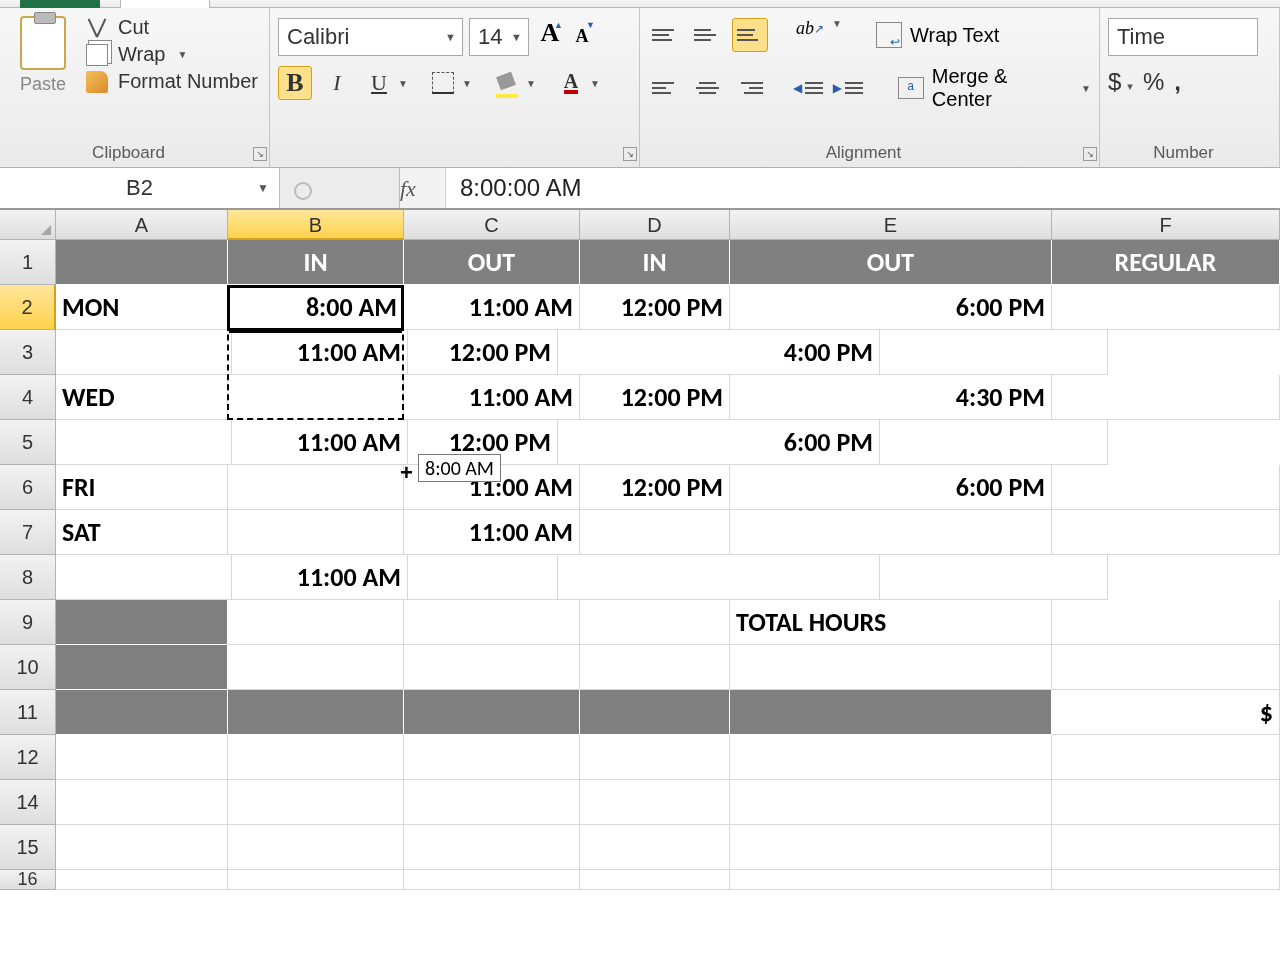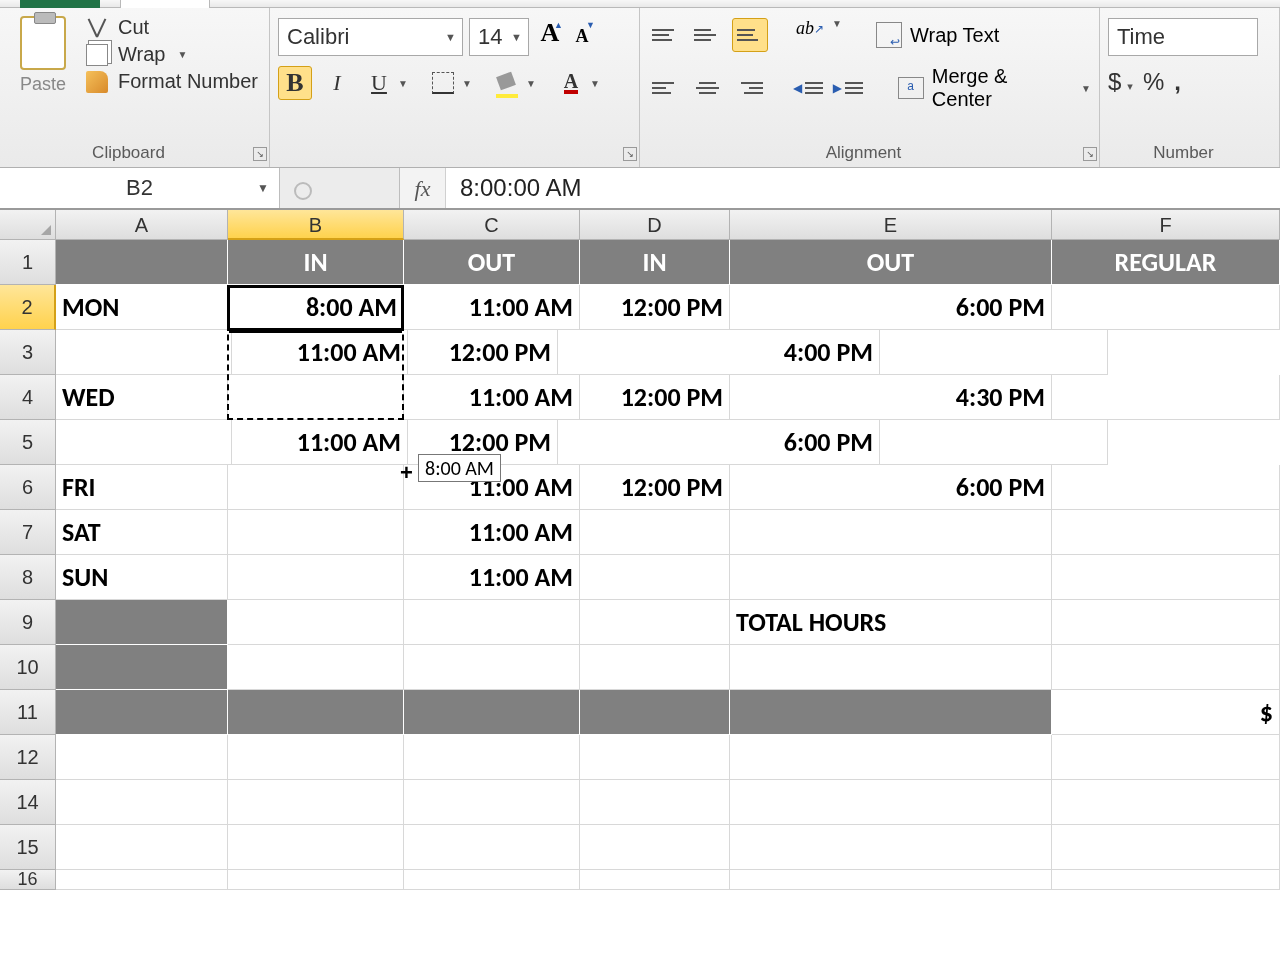--- a/index.html
+++ b/index.html
@@ -84,21 +84,21 @@
   .numfmt { width: 150px; margin-top: 6px; }
   .num-row2 { display: flex; gap: 10px; align-items: center; margin-top: 12px; font-size: 24px; color: #333; }
   .curr-ic::after { content: "▾"; font-size: 11px; margin-left: 6px; color: #555; }
 
   
   .fxbar { display: flex; align-items: center; height: 42px; border-bottom: 2px solid #9a9a9a; background: #f3f3f3; }
   .namebox { width: 280px; height: 100%; background: #fff; border-right: 1px solid #bdbdbd; display: flex; align-items: center; justify-content: center; font-size: 22px; position: relative; color: #333; }
   .namebox .caret { position: absolute; right: 10px; font-size: 12px; color: #555; }
   .fx-gap { width: 120px; height: 100%; background: #ececec; border-right: 1px solid #bdbdbd; position: relative; }
   .fx-gap::before { content: ""; position: absolute; left: 14px; top: 14px; width: 14px; height: 14px; border: 2px solid #bbb; border-radius: 50%; }
-  .fx-label { width: 46px; text-align: center; font-style: italic; font-family: serif; font-size: 22px; color: #555; border-right: 1px solid #d0d0d0; height: 100%; line-height: 42px; }
+  .fx-label { width: 46px; text-align: left; font-style: italic; font-family: serif; font-size: 22px; color: #555; border-right: 1px solid #d0d0d0; height: 100%; line-height: 42px; }
   .formula-input { flex: 1; height: 100%; background: #fff; padding-left: 14px; font-size: 24px; display: flex; align-items: center; color: #222; }
 
   
   .sheet { position: relative; }
   .colhdr-row { display: flex; height: 30px; }
   .selall { width: 56px; background: linear-gradient(#f2f2f2,#dedede); border-right: 1px solid #b3b3b3; border-bottom: 1px solid #b3b3b3; position: relative; }
   .selall::after { content: ""; position: absolute; right: 4px; bottom: 4px; border-left: 10px solid transparent; border-bottom: 10px solid #a6a6a6; }
   .colhdr { background: linear-gradient(#f2f2f2,#dedede); border-right: 1px solid #b3b3b3; border-bottom: 1px solid #b3b3b3; text-align: center; font-size: 20px; color: #333; line-height: 30px; }
   .colhdr.sel { background: linear-gradient(#ffe699,#ffd24d); border-bottom: 2px solid #d4a017; }
   .colA { width: 172px; } .colB { width: 176px; } .colC { width: 176px; } .colD { width: 150px; } .colE { width: 322px; } .colF { width: 228px; }
@@ -355,21 +355,20 @@
     <div class="rowhdr">7</div>
     <div class="cell day colA">SAT</div>
     <div class="cell right colB"></div>
     <div class="cell right colC" style="font-weight:bold">11:00 AM</div>
     <div class="cell right colD"></div>
     <div class="cell right colE"></div>
     <div class="cell colF"></div>
   </div>
   <div class="gridrow">
     <div class="rowhdr">8</div>
-    <div class="cell day colA">SUN</div>
     <div class="cell right colB"></div>
     <div class="cell right colC" style="font-weight:bold">11:00 AM</div>
     <div class="cell right colD"></div>
     <div class="cell right colE"></div>
     <div class="cell colF"></div>
   </div>
 
   <div class="gridrow">
     <div class="rowhdr">9</div>
     <div class="cell greyfill colA"></div>

